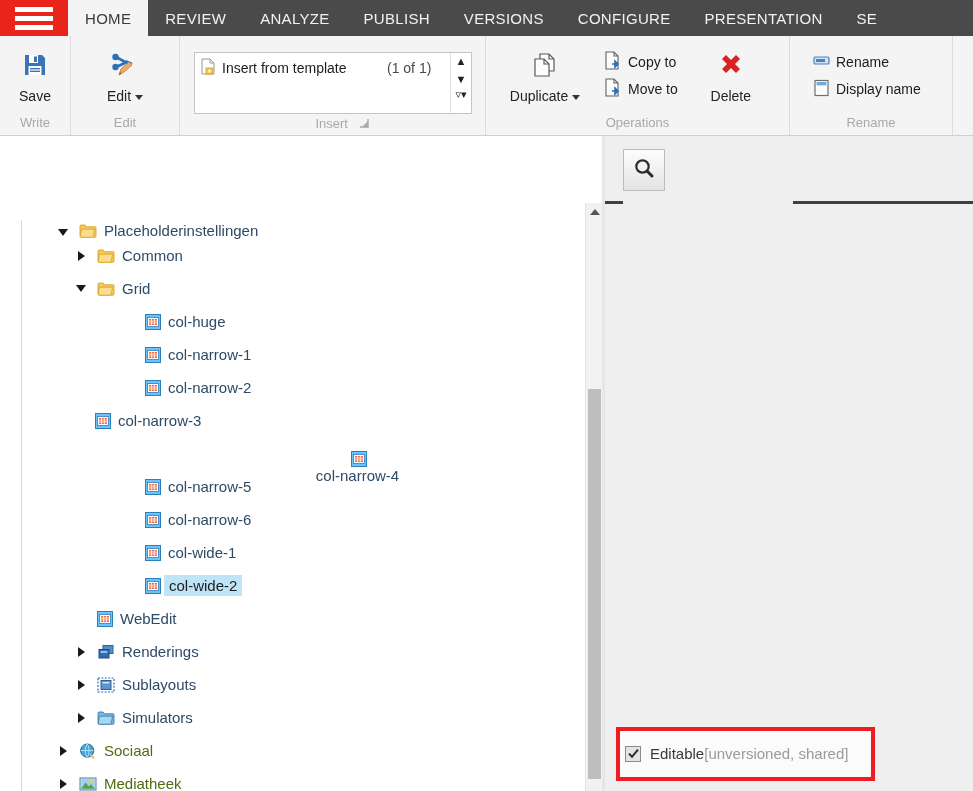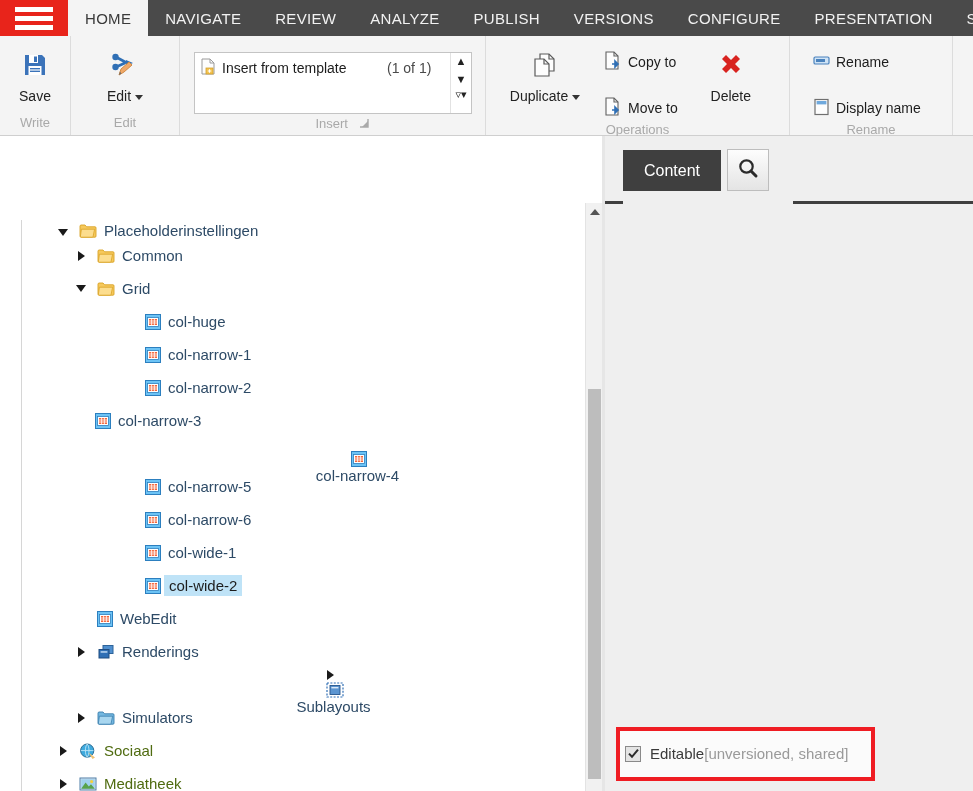--- a/index.html
+++ b/index.html
@@ -76,21 +76,21 @@
     width: 20px; border-left: 1px solid #e2e2e2; display: flex;
     flex-direction: column; align-items: center; padding-top: 3px; gap: 8px;
   }
   .sb-arrow { font-size: 11px; line-height: 10px; color: #222; cursor: pointer; }
 
   .smallbtn {
     display: flex; align-items: center; gap: 5px; height: 24px;
     font-size: 14px; color: #1c1c1c; cursor: pointer; white-space: nowrap;
   }
   .stack { display: flex; flex-direction: column; justify-content: center;
-           padding-top: 6px; gap: 22px; }
+           padding-top: 6px; gap: 3px; }
 
   
   .searchrow {
     position: absolute; top: 136px; left: 0; width: 605px; height: 67px;
     background: #fff; border-bottom: 1px solid #d8d8d8;
     display: flex; align-items: center;
   }
   .searchinput {
     margin-left: 6px; width: 420px; height: 40px; box-sizing: border-box;
     border: 1px solid #c8c8c8; border-radius: 2px; padding: 0 10px;
@@ -189,23 +189,20 @@
 <div id="app">
 
   <div class="tabstrip">
     <div class="hamburger">
       <span></span>
       <span></span>
       <span></span>
     </div>
     <div class="tab active">
         <span>HOME</span>
-      </div>
-    <div class="tab">
-        <span>NAVIGATE</span>
       </div>
     <div class="tab">
         <span>REVIEW</span>
       </div>
     <div class="tab">
         <span>ANALYZE</span>
       </div>
     <div class="tab">
         <span>PUBLISH</span>
       </div>
@@ -569,21 +566,21 @@
           </span>
           <span style="display: inline-flex; align-items: center; margin-left: 9px;">
             <svg width="18" height="16" viewBox="0 0 18 16">
               <rect x="6" y="1.5" width="10" height="8" fill="#4f8fcf" stroke="#2d6399" stroke-width="1"></rect>
               <rect x="2" y="5.5" width="10" height="8.5" fill="#2f6fb5" stroke="#1f4c80" stroke-width="1"></rect>
               <rect x="3.6" y="7.2" width="6.8" height="1.5" fill="#bcd8f2"></rect>
             </svg>
           </span>
           <span class="txt">Renderings</span>
         </div>
-        <div class="node" style="padding-left: 70px; flex-direction: column;">
+        <div class="node" style="padding-left: 70px;">
           <span class="expander">
             <i class="arrow-r"></i>
           </span>
           <span style="display: inline-flex; align-items: center; margin-left: 9px;">
             <svg width="18" height="16" viewBox="0 0 18 16">
               <rect x="1" y="1" width="16" height="14" fill="none" stroke="#2f6fb5" stroke-width="1.2" stroke-dasharray="2 1.4"></rect>
               <rect x="4" y="3.5" width="10" height="9" fill="#5b95d1" stroke="#27558c" stroke-width=".9"></rect>
               <rect x="5.4" y="5" width="7" height="1.4" fill="#dce9f7"></rect>
             </svg>
           </span>
@@ -636,23 +633,20 @@
     <div class="ts-thumb"></div>
   </div>
 
   <div class="vsplit"></div>
 
   <div class="rightpanel">
     <div class="tabline-pre"></div>
     <div class="tabline" style="left:188px;width:180px"></div>
 
     <div class="tabbar">
-      <div class="ctab">
-        <span>Content</span>
-      </div>
       <div class="sqbtn">
         <span>
           <svg width="22" height="22" viewBox="0 0 22 22">
             <circle cx="9.5" cy="9.5" r="6.2" fill="none" stroke="#2b2b2b" stroke-width="2.2"></circle>
             <path d="M14 14 L19 19" stroke="#2b2b2b" stroke-width="3" stroke-linecap="round"></path>
           </svg>
         </span>
       </div>
     </div>
 

